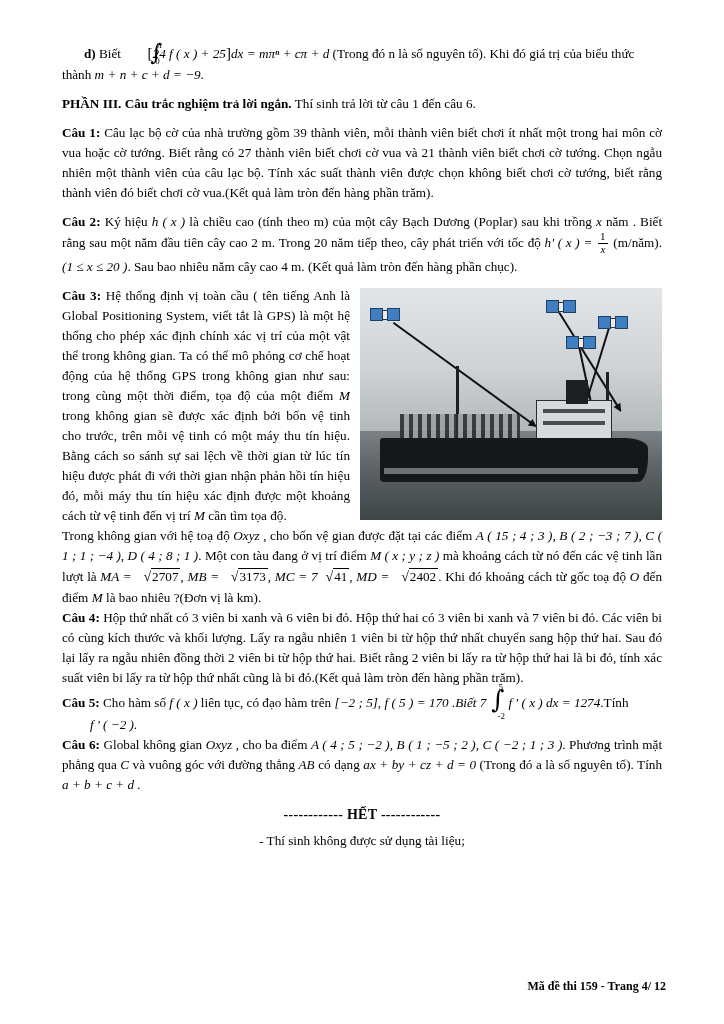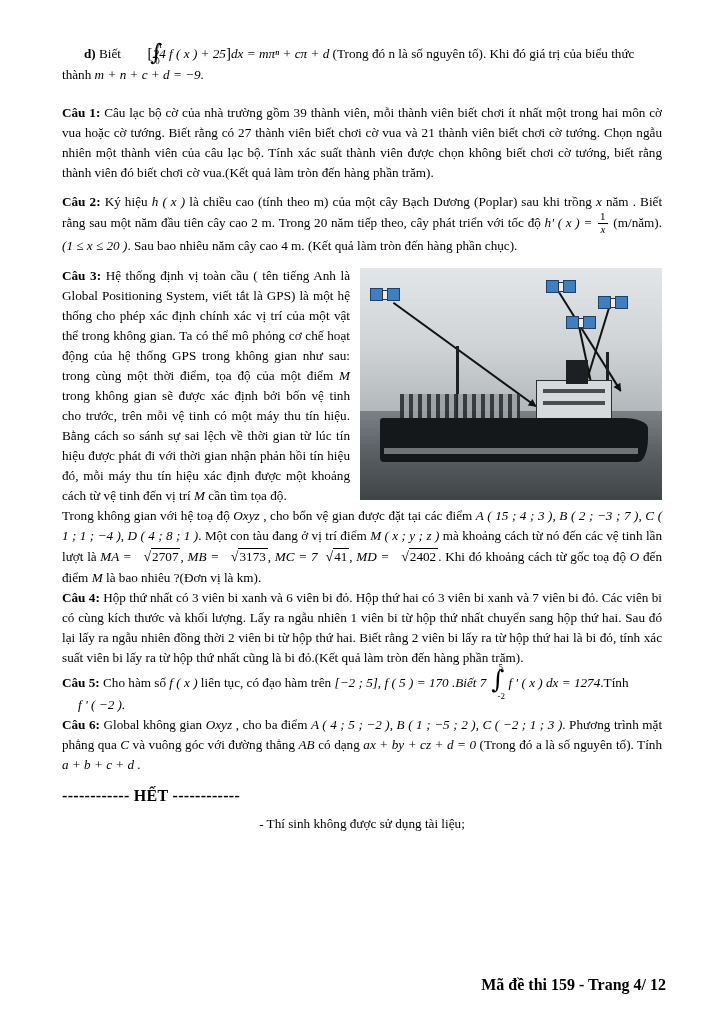--- a/index.html
+++ b/index.html
@@ -255,31 +255,31 @@
   .ray:after {
     content: "";
     position: absolute;
     right: -1px;
     top: -3px;
     border-left: 8px solid #111;
     border-top: 4px solid transparent;
     border-bottom: 4px solid transparent;
   }
   .hr-line {
-    text-align: left;
+    text-align: center;
     font-weight: bold;
-    font-size: 16px;
+    font-size: 14px;
     letter-spacing: .3px;
   }
   .footer {
     position: absolute;
     right: 58px;
     bottom: 30px;
     font-weight: bold;
-    font-size: 16px;
+    font-size: 12px;
   }
 </style>
 </head>
 <body>
 
 <div class="page">
   <div class="content">
 
     <p class="indent">
       <span class="b">d)</span>
@@ -292,20 +292,24 @@
       <span class="brk-l">[</span><span class="mi">24 f ( x ) + 25</span><span class="brk-r">]</span><span class="mi">dx</span>
       <span class="mi">= mπⁿ + cπ + d</span>
       <span>(Trong đó n là số nguyên tố). Khi đó giá trị của biểu thức</span>
     </p>
     <p>
       <span>thành </span><span class="mi">m + n + c + d = −9.</span>
     </p>
 
     <div class="gap"></div>
 
+    <p>
+      <span class="b">PHẦN III. Câu trắc nghiệm trả lời ngắn.</span>
+      <span>Thí sinh trả lời từ câu 1 đến câu 6.</span>
+    </p>
 
     <div class="gap"></div>
 
     <p>
       <span class="b">Câu 1:</span>
       <span>Câu lạc bộ cờ của nhà trường gồm 39 thành viên, mỗi thành viên biết chơi ít nhất một trong hai môn cờ vua hoặc cờ tướng. Biết rằng có 27 thành viên biết chơi cờ vua và 21 thành viên biết chơi cờ tướng. Chọn ngẫu nhiên một thành viên của câu lạc bộ. Tính xác suất thành viên được chọn không biết chơi cờ tướng, biết rằng thành viên đó biết chơi cờ vua.(Kết quả làm tròn đến hàng phần trăm).</span>
     </p>
 
     <div class="gap"></div>
 
@@ -411,21 +415,21 @@
       <span class="mi">f ( x )</span>
       <span>liên tục, có đạo hàm trên</span>
       <span class="mi">[−2 ; 5]</span><span class="mi">, f ( 5 ) = 170 .Biết</span>
       <span class="mi">7</span><span class="bigint">
         <span class="sym">∫</span>
         <span class="up">5</span>
         <span class="lo">-2</span>
       </span><span class="mi">f ' ( x ) dx = 1274</span><span>.Tính</span>
     </p>
     <p>
-      <span class="mi" style="margin-left:16px;">f ' ( −2 ).</span>
+      <span class="mi" style="margin-left:28px;">f ' ( −2 ).</span>
     </p>
 
     <p>
       <span class="b">Câu 6:</span>
       <span>Global không gian</span>
       <span class="mi">Oxyz</span>
       <span>, cho ba điểm</span>
       <span class="mi">A ( 4 ; 5 ; −2 )</span>,
       <span class="mi">B ( 1 ; −5 ; 2 )</span>,
       <span class="mi">C ( −2 ; 1 ; 3 )</span><span>. Phương trình mặt phẳng qua</span>

